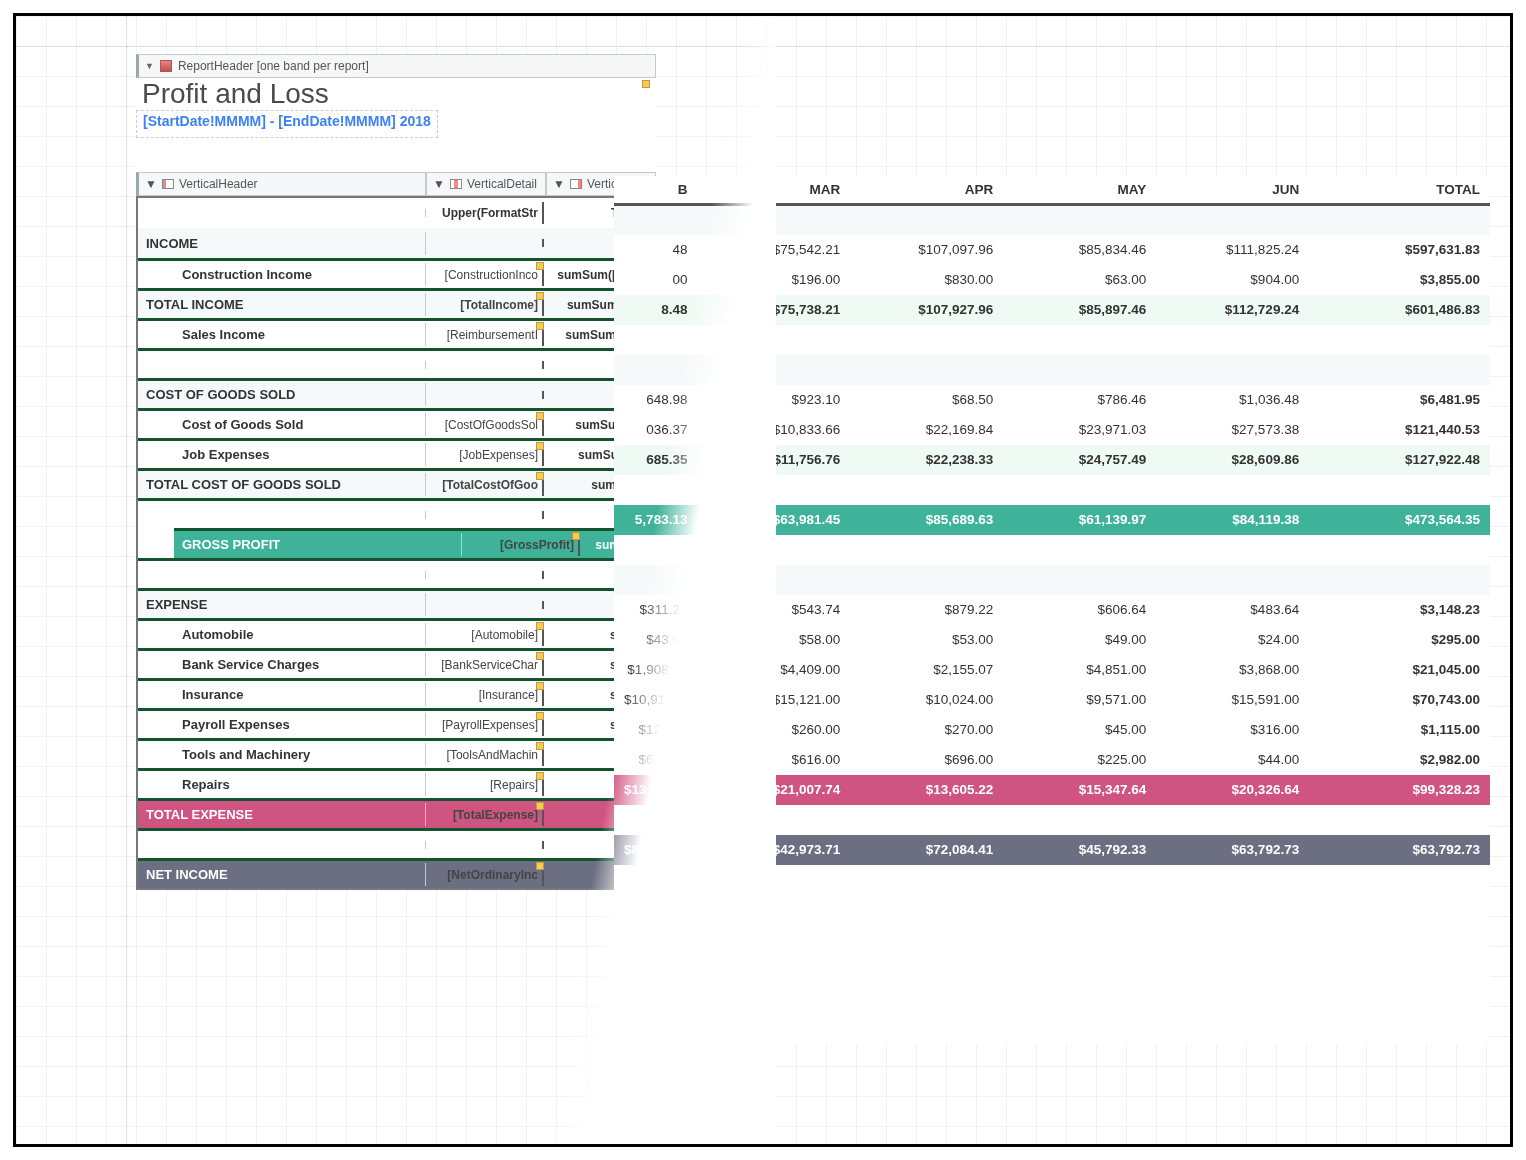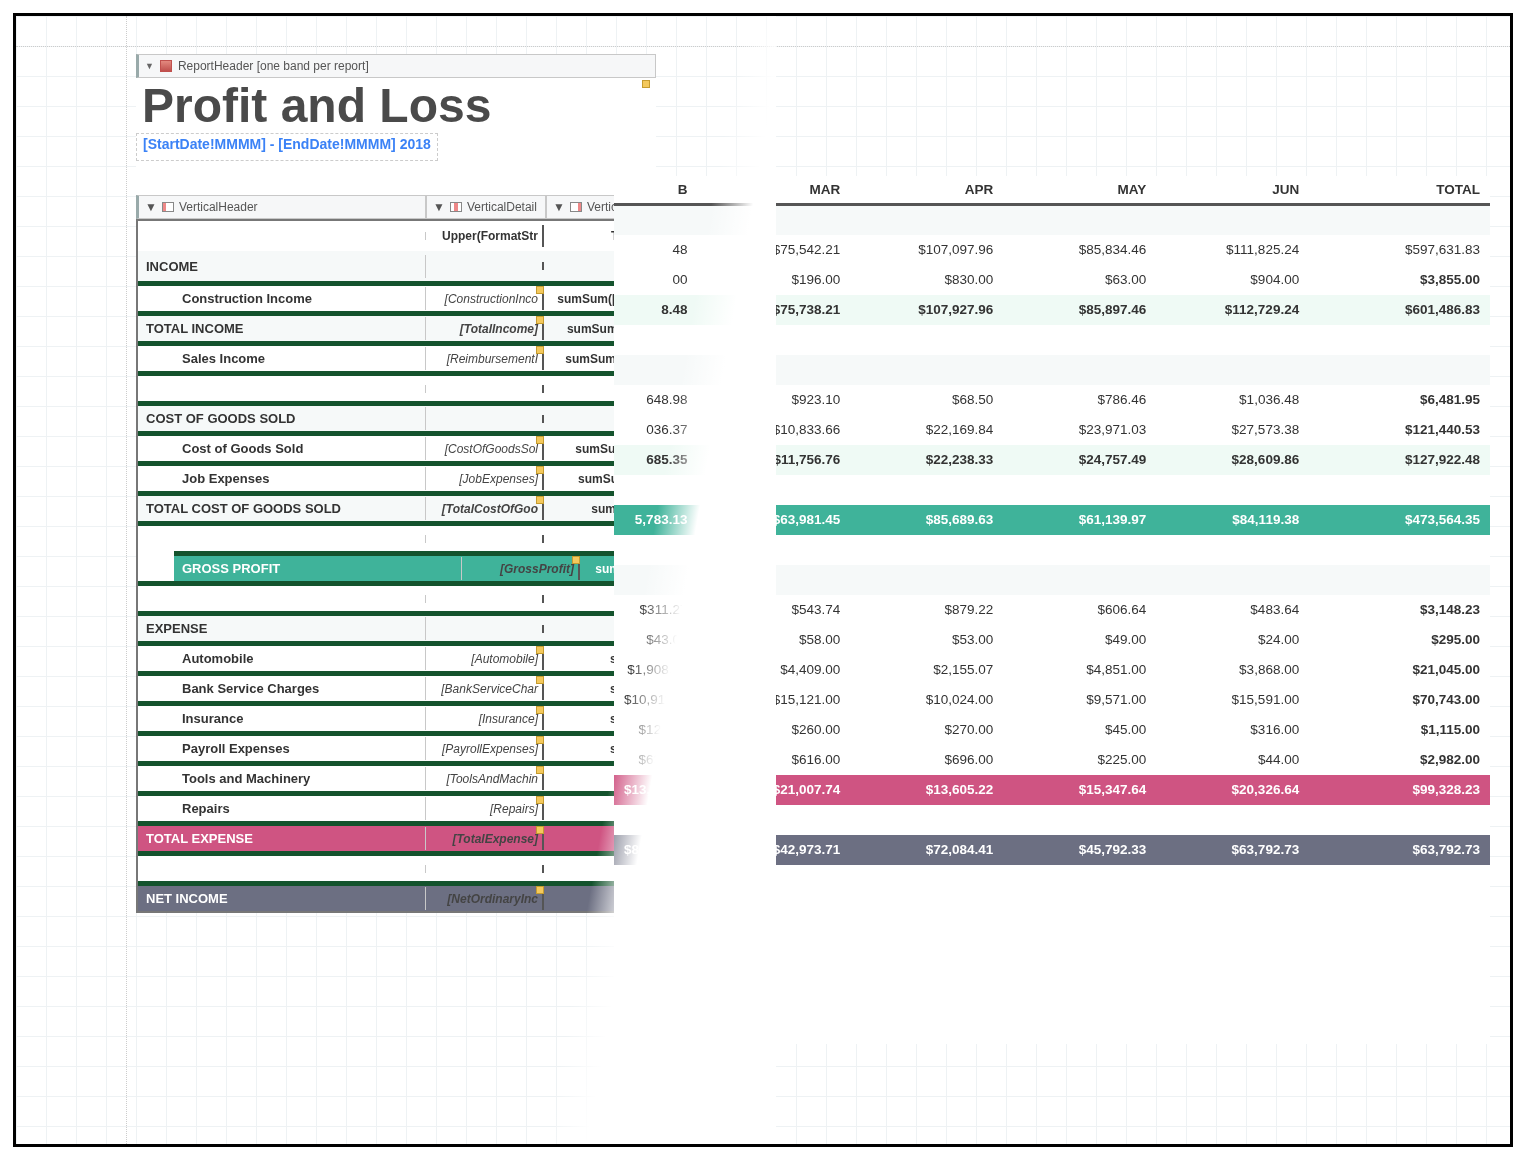--- a/index.html
+++ b/index.html
@@ -43,52 +43,52 @@
     background: #f6f7f8;
     font-size: 12px;
     color: #555;
     display: flex;
     align-items: center;
     padding-left: 6px;
     gap: 6px;
   }
   .band-hdr .tri { font-size: 9px; color: #666; }
   .title {
-    font-size: 48px;
-    font-weight: 700;
+    font-size: 28px;
+    font-weight: 400;
     color: #4a4a4a;
     padding: 0 6px;
   }
   .subtitle {
     color: #3b82f6;
     font-weight: 600;
     font-size: 14px;
     padding: 2px 6px 8px 6px;
     display: inline-block;
     border: 1px dashed #ccc;
     position: relative;
   }
   .pin { width: 8px; height: 8px; background: #f4c95d; border:1px solid #c69c30; position:absolute; }
   .band-triple { display: flex; }
   .band-triple > div { border: 1px solid #c8c8c8; height: 24px; background: #f6f7f8; font-size:12px; color:#555; display:flex; align-items:center; gap:5px; padding-left:6px; }
   .band-triple .a { flex: 0 0 290px; border-left:3px solid #9aa;}
   .band-triple .b { flex: 0 0 120px; }
   .band-triple .c { flex: 1; }
   .tbl { border: 2px solid #777; }
-  .tbl .r { display: flex; border-top: 5px solid #14532d; min-height: 30px; align-items:center;}
+  .tbl .r { display: flex; border-top: 3px solid #14532d; min-height: 30px; align-items:center;}
   .tbl .r:first-child { border-top: none; }
   .tbl .c1 { flex: 0 0 288px; padding: 4px 0; border-right:1px solid #c8c8c8;}
   .tbl .c2 { flex: 0 0 118px; padding:4px 4px; border-right:2px solid #555; text-align:right; font-size:12px; position:relative;}
   .tbl .c3 { flex: 1; padding: 4px 4px; text-align:right; font-weight:700; font-size:12px;}
   .indent1 { padding-left: 44px !important; }
   .indent0 { padding-left: 8px !important; }
   .bold { font-weight: 700; }
   .hdr-row .c1,.hdr-row .c2{font-weight:700; text-align:right;}
   .sec-row { background: #f6f9f9; }
-  .cogs-expr { font-size:12px; color:#444;font-style:italic;}
+  .cogs-expr { font-size:12px; color:#444;}
   .gross-row { background:#3fb39a; color:#fff;margin-left:36px; }
   .texp-row { background:#cf5482; color:#fff;}
   .net-row { background:#6c6f82; color:#fff;}
 
   
   .right-pane {
     position: absolute;
     left: 598px; top: 160px; right: 20px; bottom: 100px;
     background: #fff;
   }
@@ -306,21 +306,21 @@
       <tbody id="preview-body">
           <tr class="section">
             <td colspan="6">&nbsp;</td>
           </tr>
           <tr class="">
             <td>48</td>
             <td>$75,542.21</td>
             <td>$107,097.96</td>
             <td>$85,834.46</td>
             <td>$111,825.24</td>
-            <td style="font-weight: 400;">$597,631.83</td>
+            <td style="font-weight: 700;">$597,631.83</td>
           </tr>
           <tr class="">
             <td>00</td>
             <td>$196.00</td>
             <td>$830.00</td>
             <td>$63.00</td>
             <td>$904.00</td>
             <td style="font-weight: 700;">$3,855.00</td>
           </tr>
           <tr class="sub">

